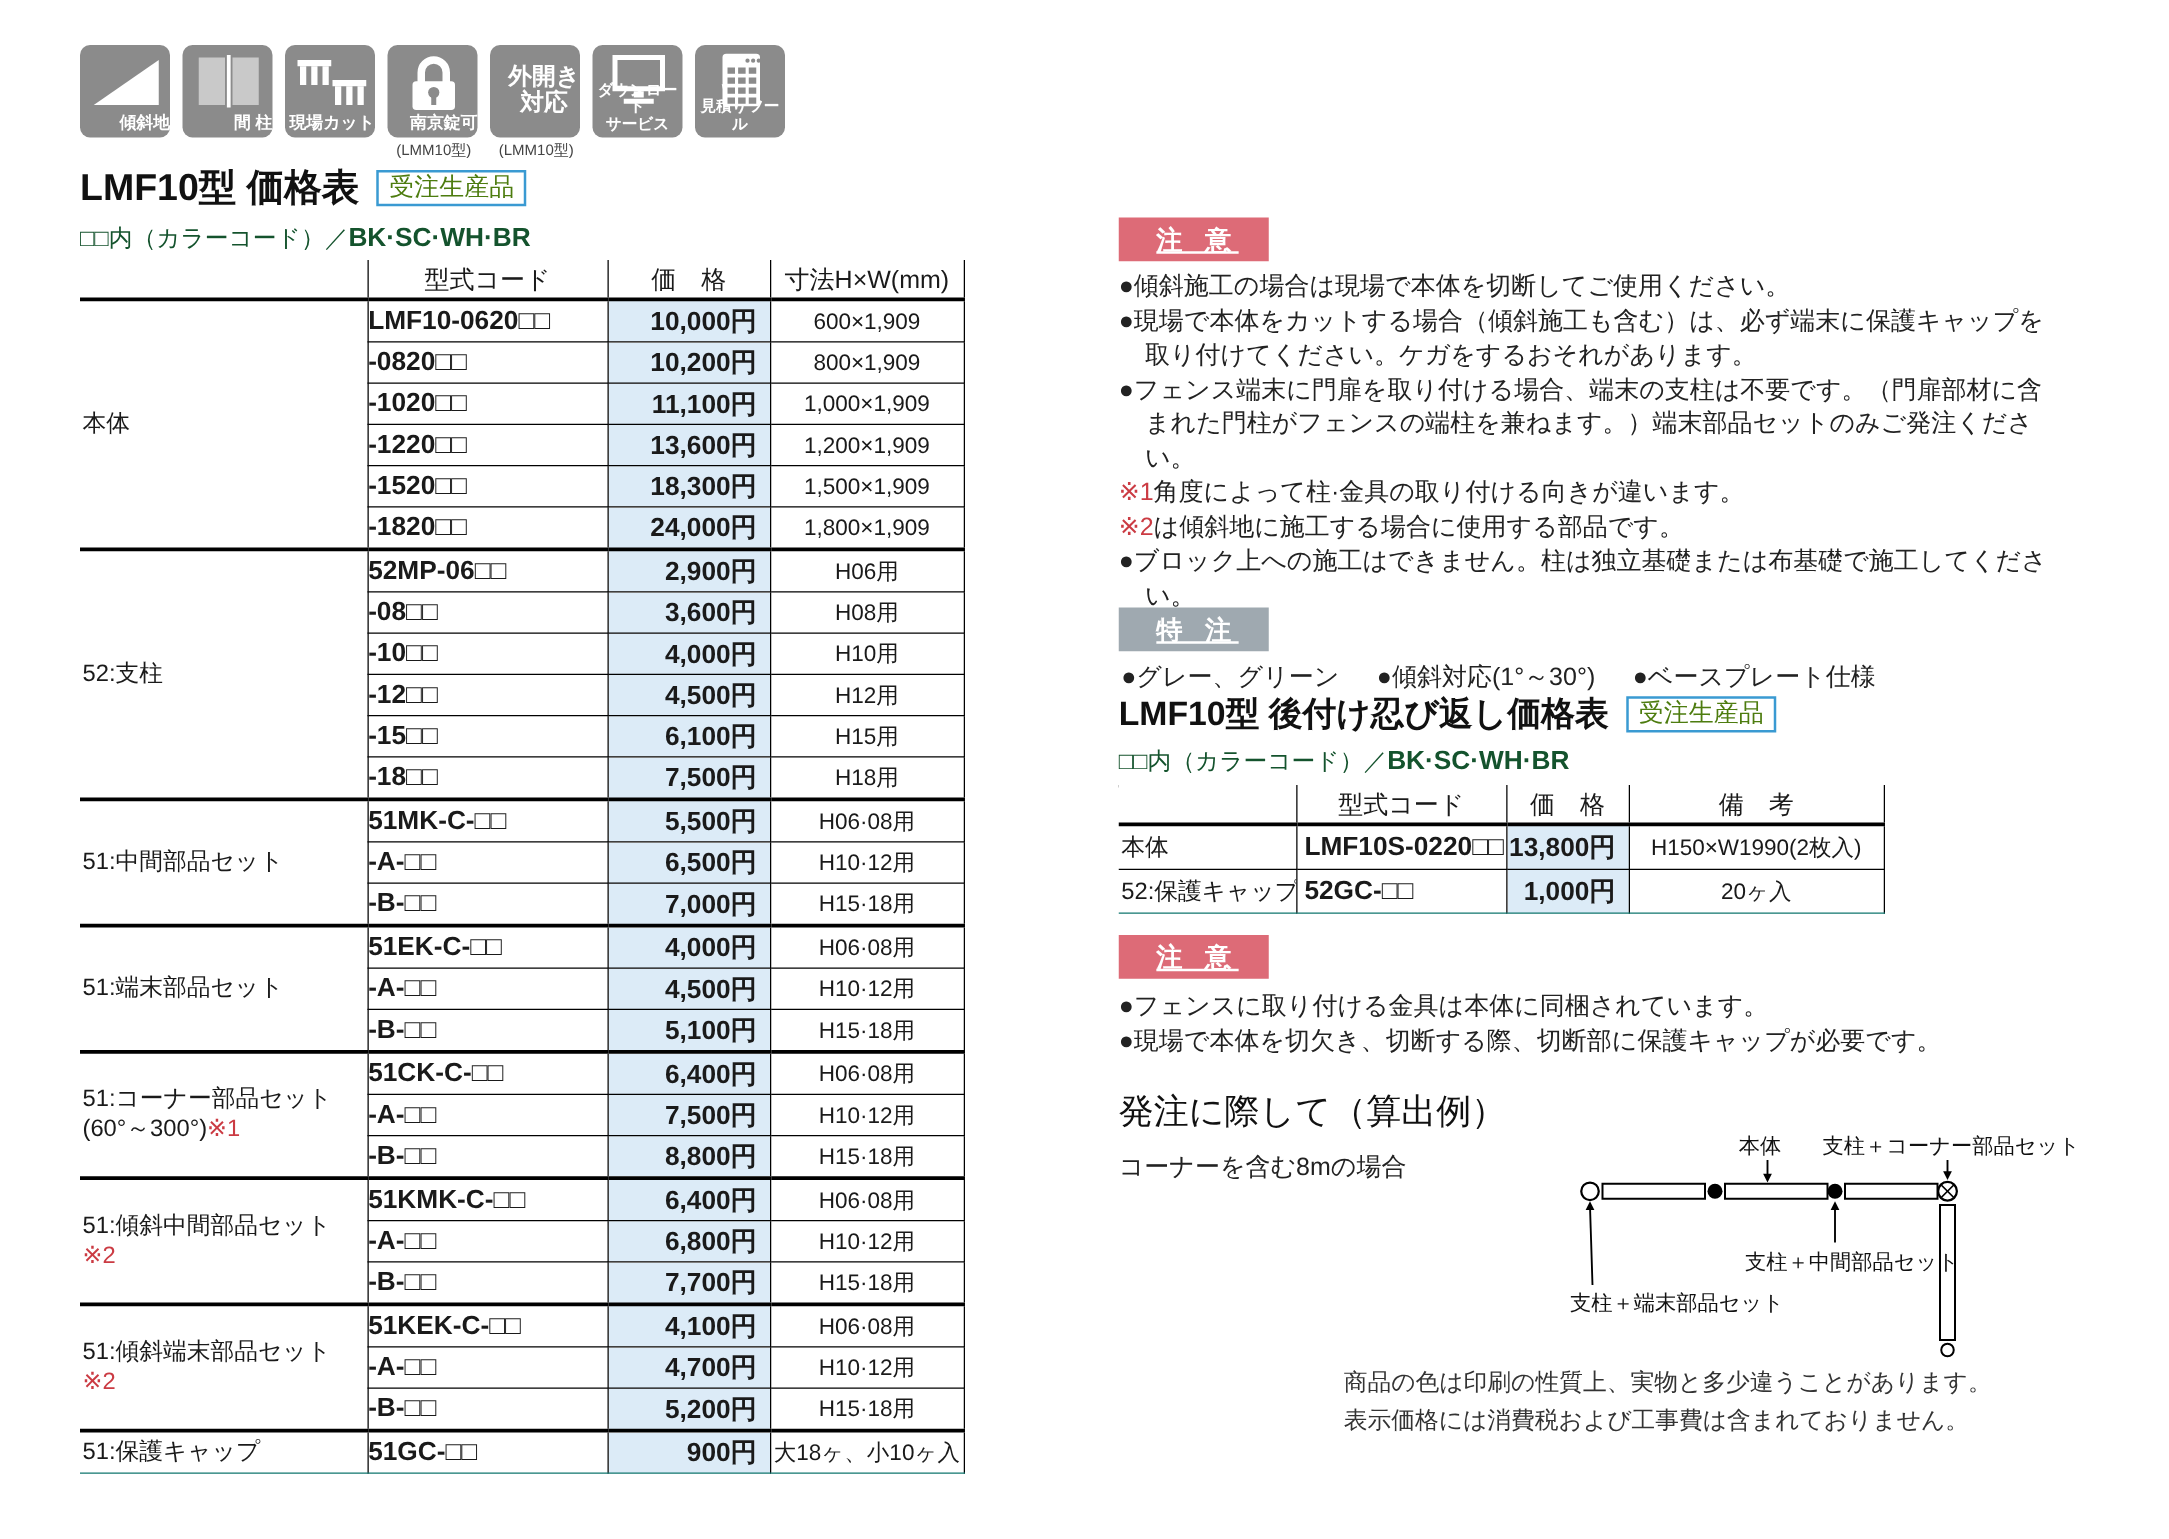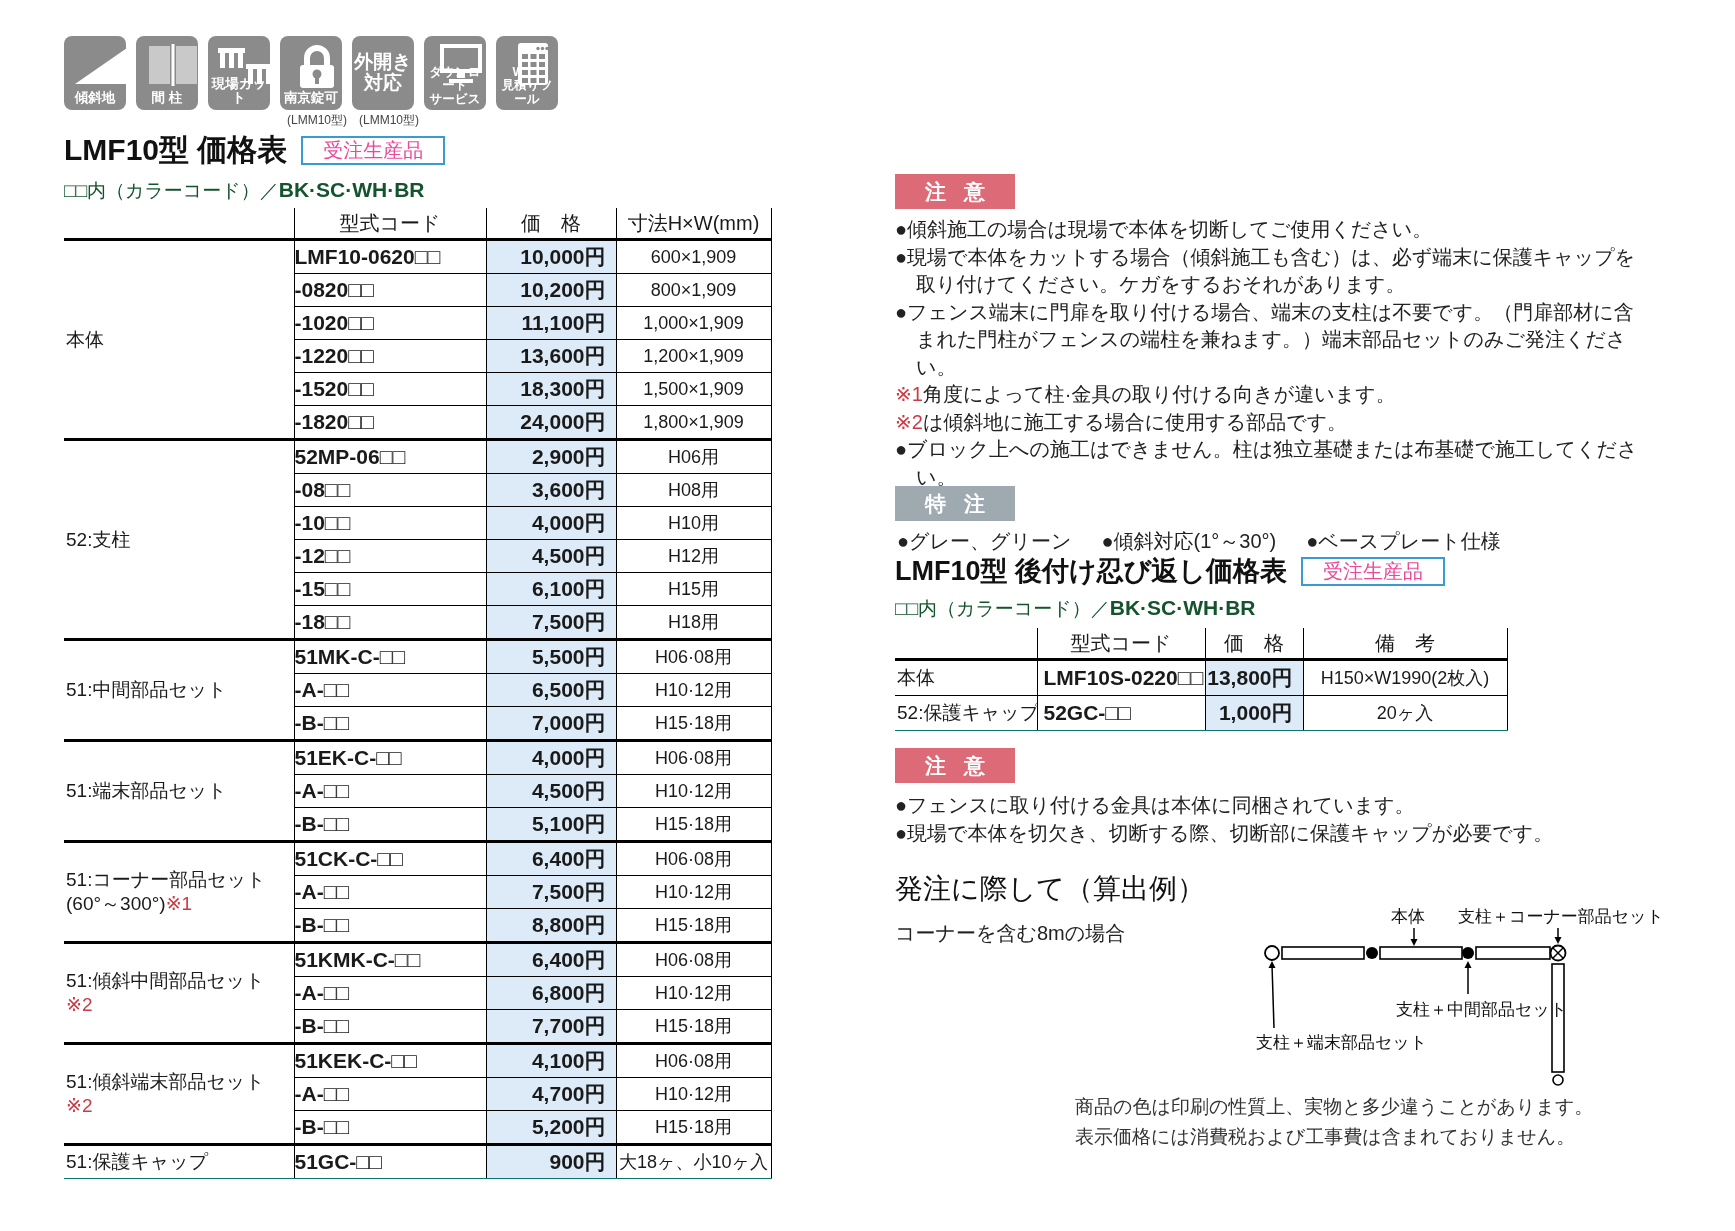--- a/index.html
+++ b/index.html
@@ -3,36 +3,36 @@
 <meta charset="utf-8">
 <style>
   html,body{margin:0;padding:0;}
   body{
     width:1735px;height:1231px;position:relative;background:#ffffff;
     font-family:"Liberation Sans","DejaVu Sans",sans-serif;color:#1a1a1a;
     overflow:hidden;
   }
   
   .icons-row{position:absolute;left:64px;top:36px;display:flex;gap:10px;}
-  .tile{width:62px;height:74px;background:#8b8b8b;border-radius:8px;position:relative;
-        display:flex;flex-direction:column;align-items:center;justify-content:flex-end;}
+  .tile{width:72px;height:74px;background:#8b8b8b;border-radius:8px;position:relative;
+        display:flex;flex-direction:column;align-items:flex-end;justify-content:flex-end;}
   .tile svg{position:absolute;top:4px;left:5px;}
   .tile .tlabel{color:#fff;font-weight:bold;font-size:13.5px;line-height:1.08;text-align:center;
         padding-bottom:4px;white-space:pre-line;}
   .tile.two-line .tlabel{font-size:12.5px;}
   .tile.text-tile{justify-content:center;}
   .tile.text-tile .tlabel{font-size:19px;padding-bottom:0;}
   .tile .tsub{position:absolute;top:76px;left:-6px;width:86px;text-align:center;
         font-size:12px;color:#444;font-weight:normal;}
   
   .h1{position:absolute;display:flex;align-items:center;gap:14px;font-weight:bold;color:#111;}
   .title1{left:64px;top:130px;font-size:30px;}
   .title2{left:895px;top:553px;font-size:27px;}
-  .badge{font-size:20px;font-weight:normal;color:#ec4899;border:2px solid #3a9ad2;
-         padding:2px 20px 3px;line-height:1;white-space:nowrap;}
+  .badge{font-size:20px;font-weight:normal;color:#4d7c0f;border:2px solid #3a9ad2;
+         padding:2px 8px 3px;line-height:1;white-space:nowrap;}
   .color-note{position:absolute;font-size:19px;color:#14532d;border-bottom:2px solid #000;
          padding-bottom:6px;}
   .color-note b{font-size:21px;}
   .cn1{left:64px;top:178px;width:708px;}
   .cn2{left:895px;top:596px;width:612px;}
   
   table{border-collapse:collapse;table-layout:fixed;position:absolute;background:#fff;}
   td,th{border:1px solid #000;padding:0;overflow:hidden;}
   tr>*:first-child{border-left:none;}
   thead th{border-top:none;border-bottom:3px solid #000;font-weight:normal;font-size:20px;height:30px;}
@@ -44,21 +44,21 @@
   .t2 td{height:34px;}
   td.code{font-weight:bold;font-size:21px;text-align:left;padding-right:12px;white-space:nowrap;}
   td.code2{font-weight:bold;font-size:21px;text-align:left;padding-left:6px;white-space:nowrap;}
   td.price{font-weight:bold;font-size:21px;text-align:right;padding-right:10px;background:#dcebf7;white-space:nowrap;}
   td.dim{font-size:18px;text-align:center;white-space:nowrap;}
   td.glabel{font-size:19px;text-align:left;padding-left:2px;vertical-align:middle;line-height:1.25;}
   td.rlabel{font-size:19px;text-align:left;padding-left:2px;white-space:nowrap;}
   .gmark{color:#cb3b43;}
   
   .nbox{position:absolute;width:120px;height:35px;display:flex;align-items:center;justify-content:center;
-        color:#fff;font-size:21px;font-weight:bold;letter-spacing:6px;padding-left:6px;box-sizing:border-box;}
+        color:#fff;font-size:21px;font-weight:bold;letter-spacing:6px;padding-left:6px;box-sizing:border-box;text-decoration:underline;}
   .nbox.red{background:#dd6b77;}
   .nbox.gray{background:#9fa9b0;}
   .nb1{left:895px;top:174px;}
   .nbT{left:895px;top:486px;}
   .nb2{left:895px;top:748px;}
   .nlist{position:absolute;width:756px;font-size:20px;line-height:27.5px;color:#222;}
   .nl1{left:895px;top:216px;}
   .nl2{left:895px;top:792px;}
   .nitem{padding-left:21px;text-indent:-21px;}
   .nitem .red{color:#cb3b43;}

